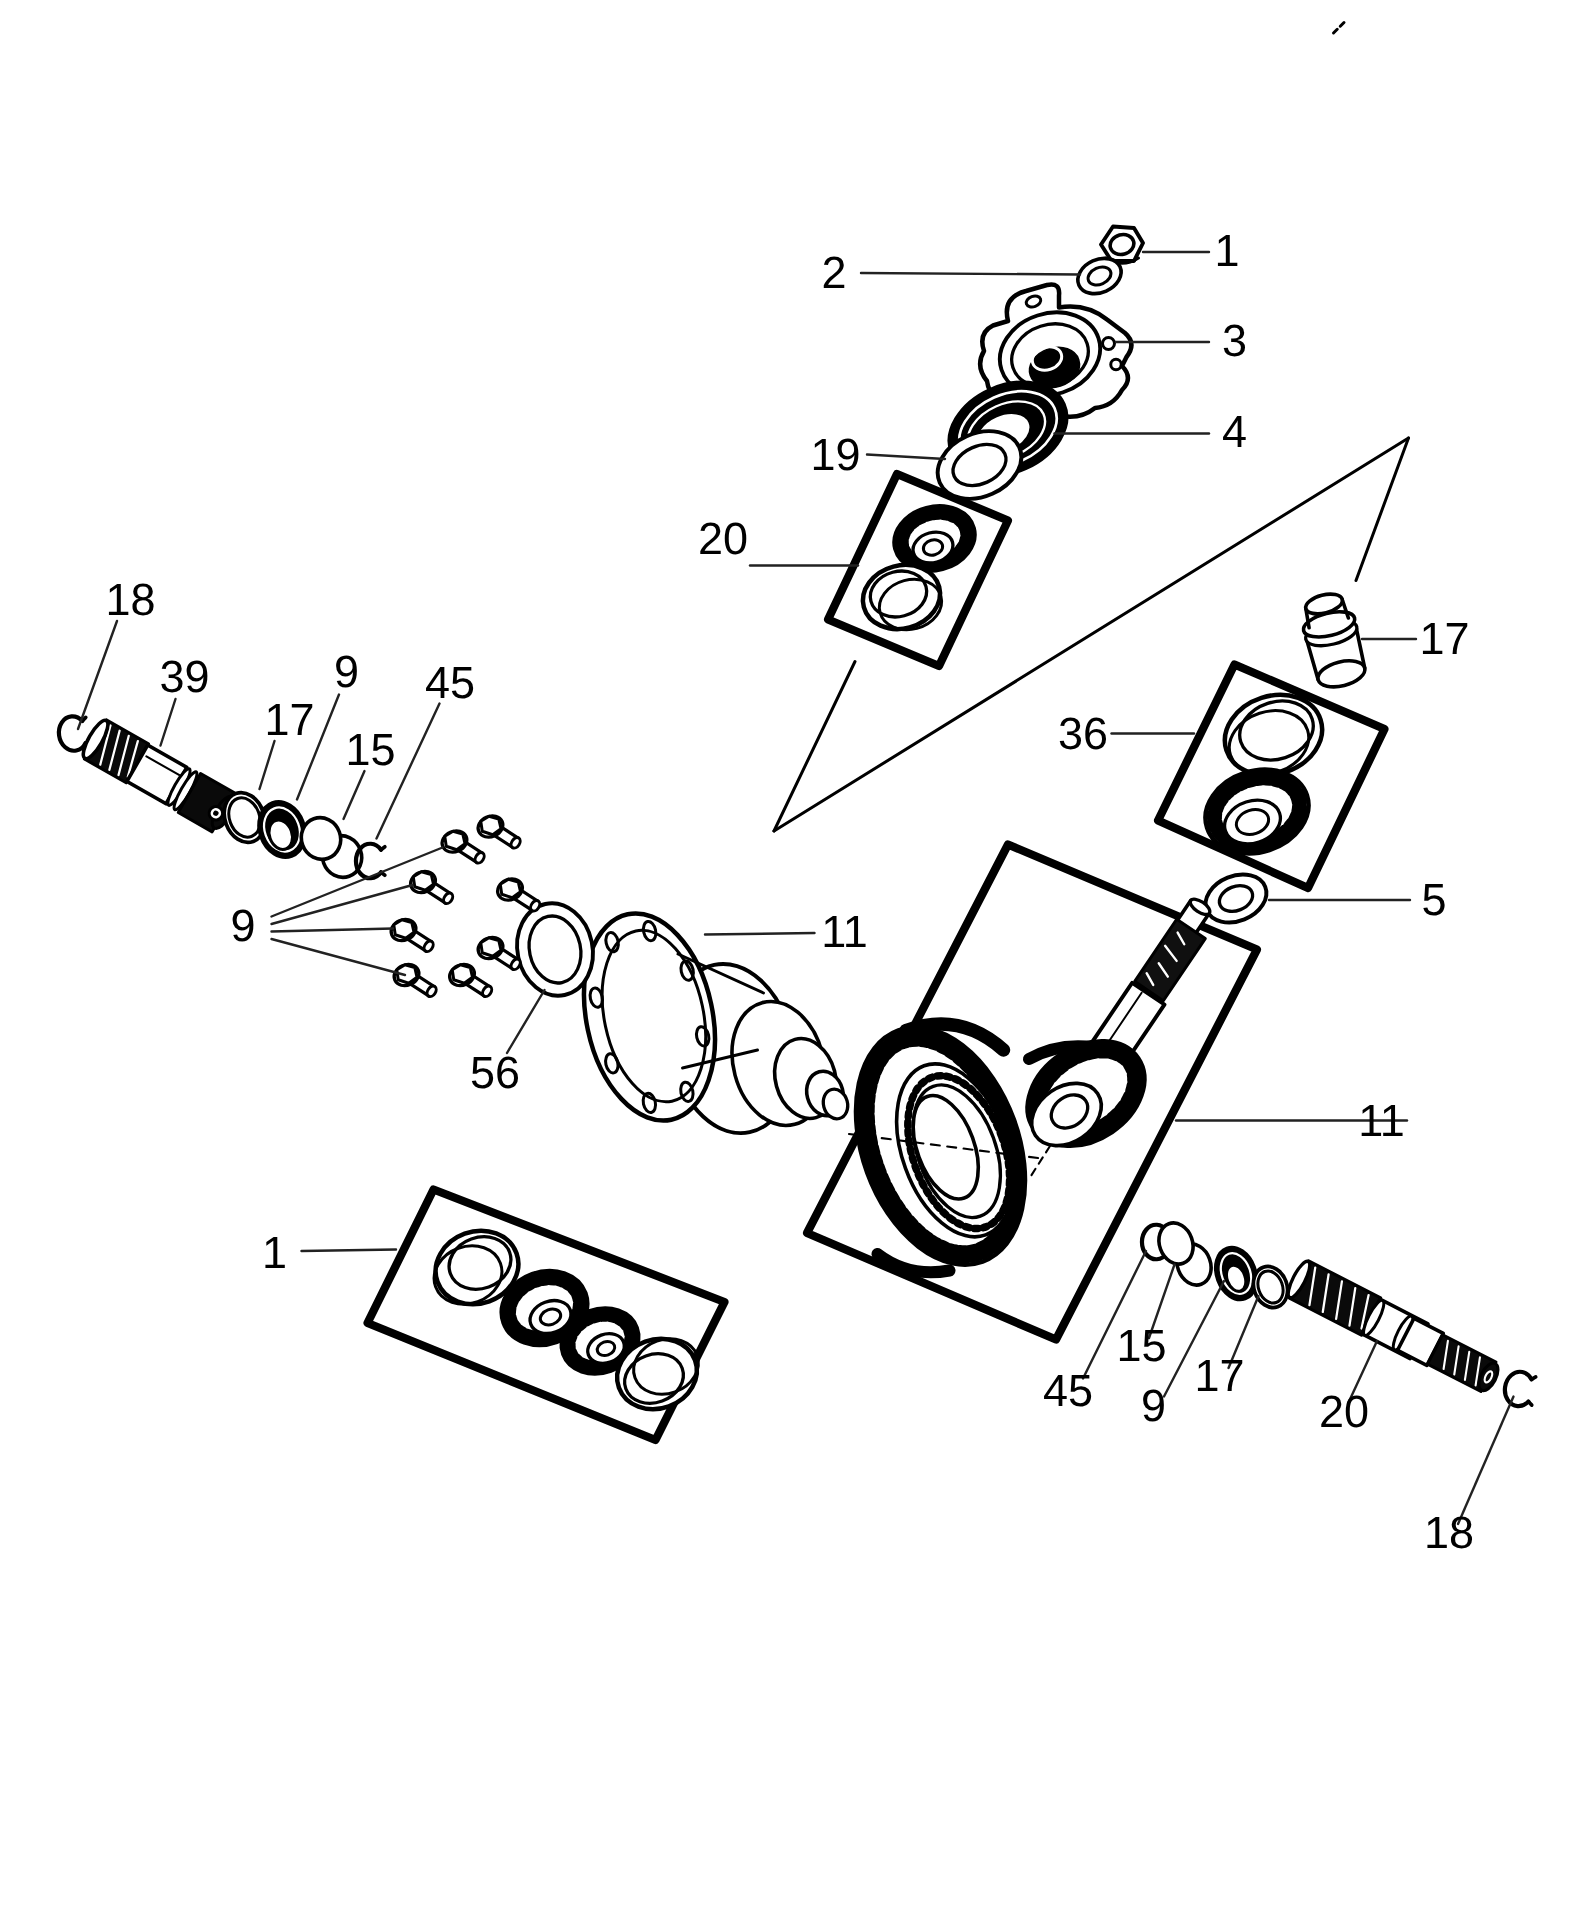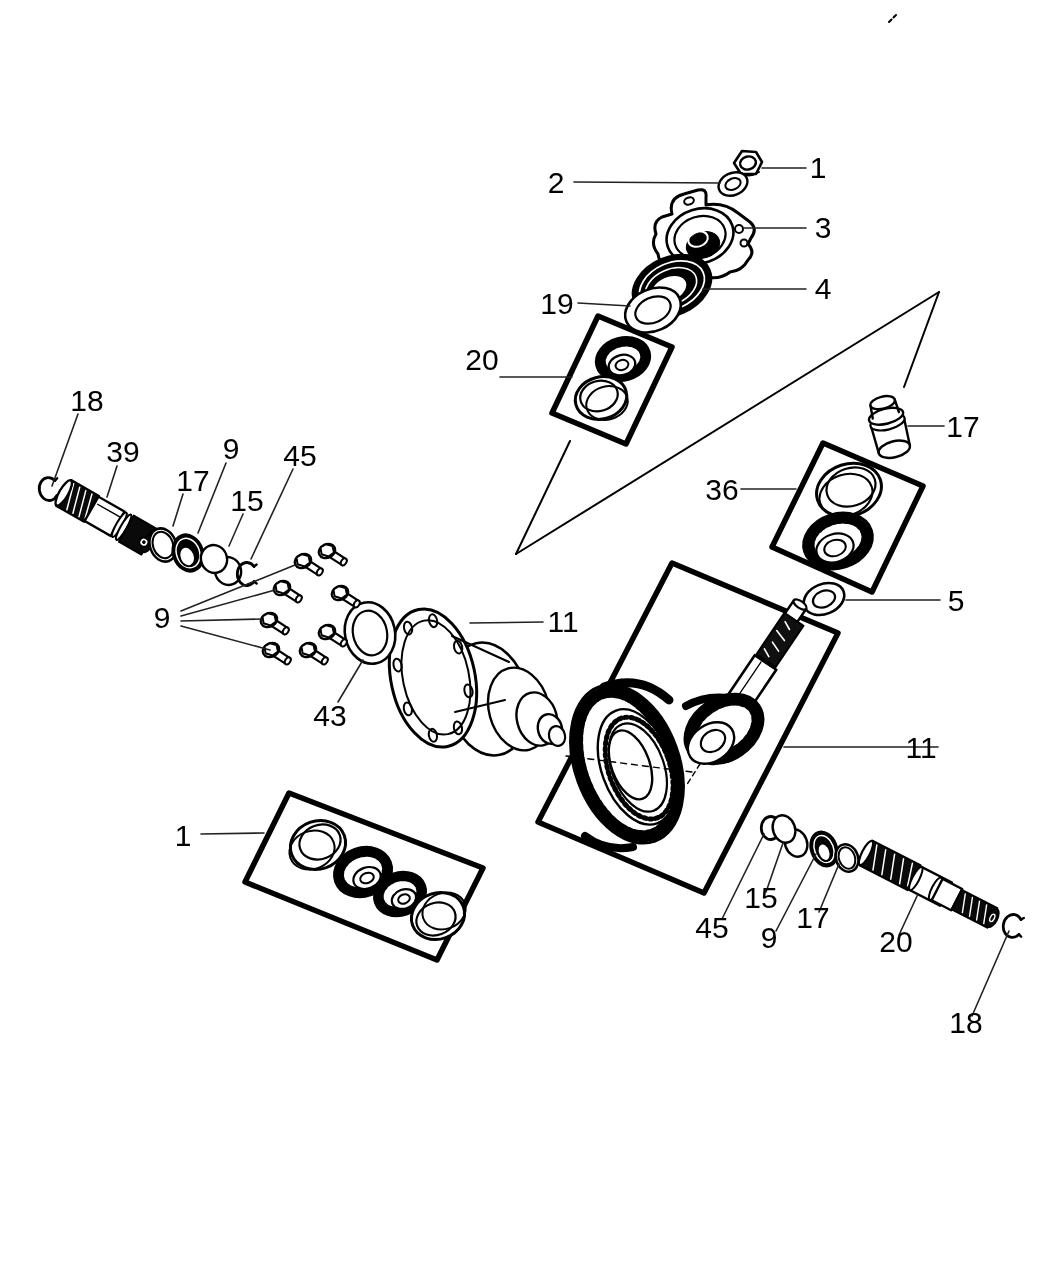--- a/index.html
+++ b/index.html
@@ -336,21 +336,21 @@
 <div class="callout" style="left:823px;top:228px">3</div>
 <div class="callout" style="left:823px;top:289px">4</div>
 <div class="callout" style="left:557px;top:304px">19</div>
 <div class="callout" style="left:482px;top:360px">20</div>
 <div class="callout" style="left:963px;top:427px">17</div>
 <div class="callout" style="left:722px;top:490px">36</div>
 <div class="callout" style="left:956px;top:601px">5</div>
 <div class="callout" style="left:563px;top:622px">11</div>
 <div class="callout" style="left:921px;top:748px">11</div>
 <div class="callout" style="left:162px;top:618px">9</div>
-<div class="callout" style="left:330px;top:716px">43</div>
+<div class="callout" style="left:330px;top:716px">56</div>
 <div class="callout" style="left:183px;top:836px">1</div>
 <div class="callout" style="left:87px;top:401px">18</div>
 <div class="callout" style="left:123px;top:452px">39</div>
 <div class="callout" style="left:231px;top:449px">9</div>
 <div class="callout" style="left:193px;top:481px">17</div>
 <div class="callout" style="left:247px;top:501px">15</div>
 <div class="callout" style="left:300px;top:456px">45</div>
 <div class="callout" style="left:712px;top:928px">45</div>
 <div class="callout" style="left:761px;top:898px">15</div>
 <div class="callout" style="left:769px;top:938px">9</div>

